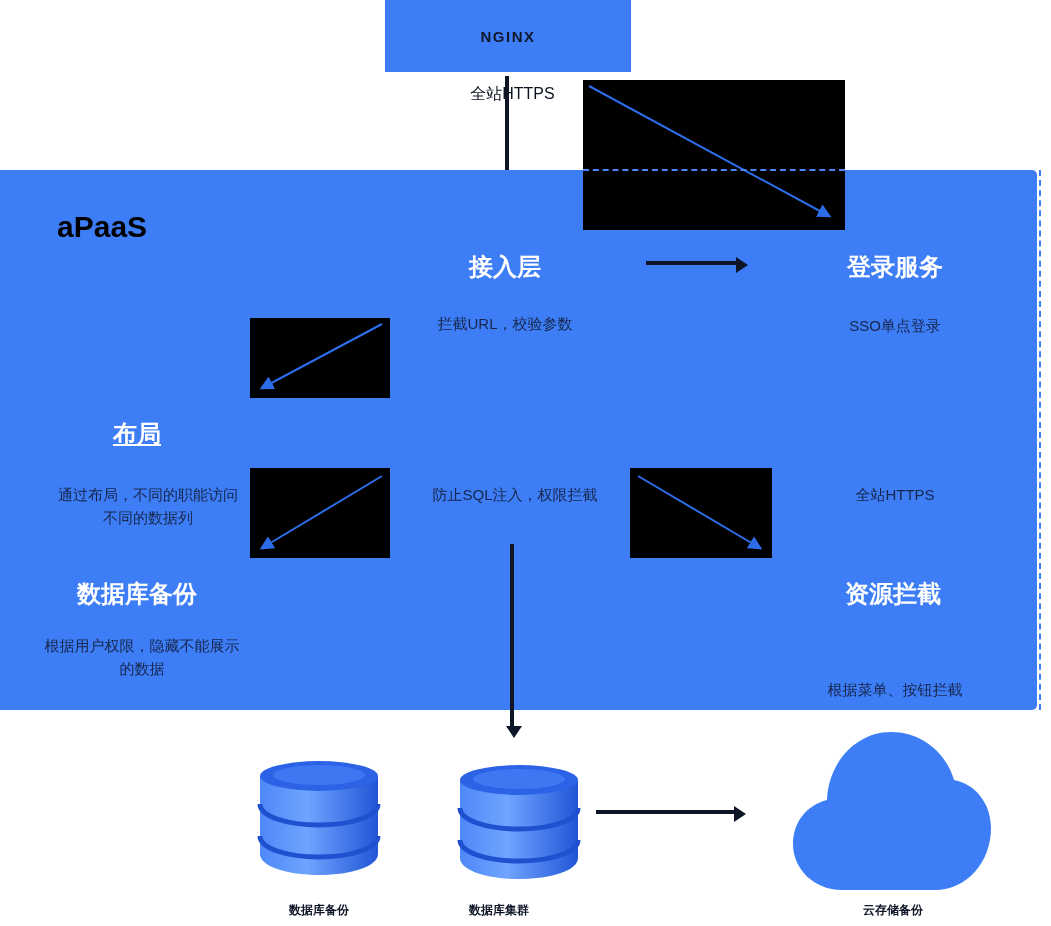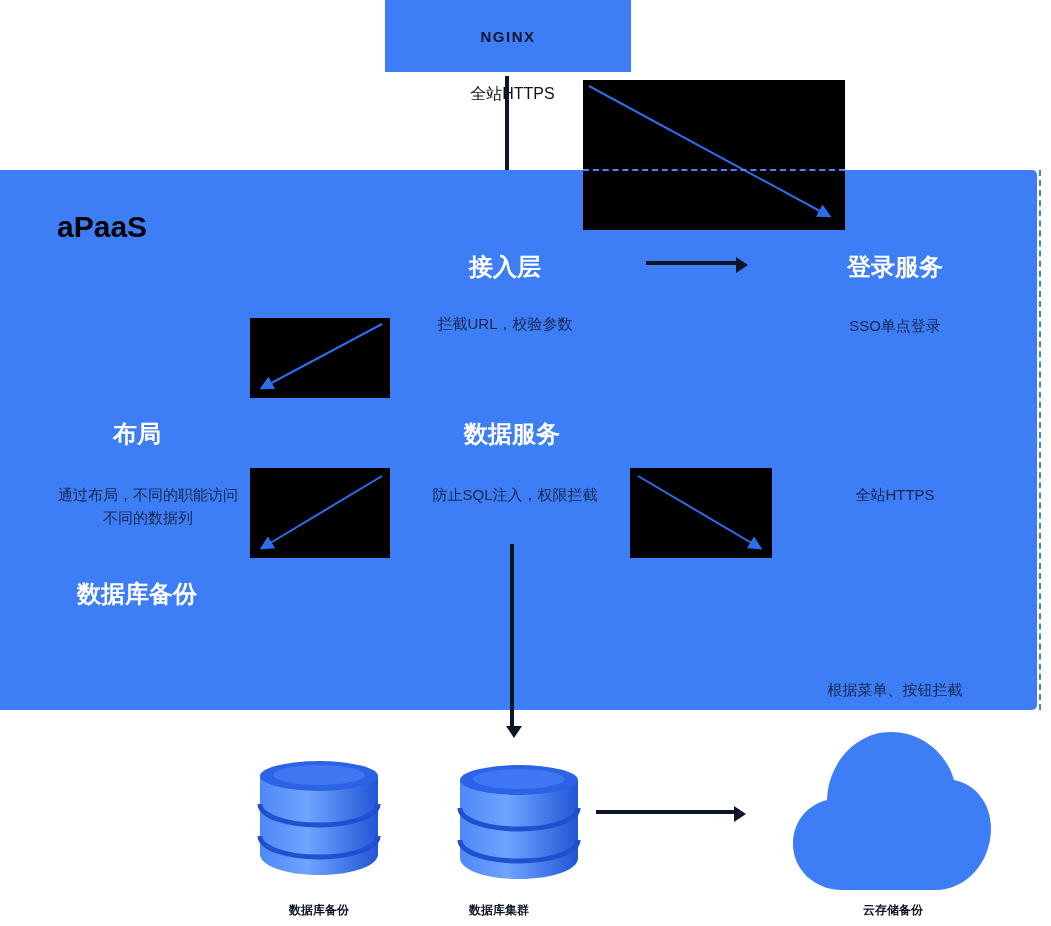--- a/index.html
+++ b/index.html
@@ -84,25 +84,24 @@
     <svg width="140" height="80" viewBox="0 0 140 80">
       <defs>
         <marker id="ahB" viewBox="0 0 10 10" refX="8" refY="5" markerWidth="7" markerHeight="7" orient="auto-start-reverse">
           <path d="M0,0 L10,5 L0,10 z" fill="#2E6DE9"></path>
         </marker>
       </defs>
       <line x1="132" y1="6" x2="12" y2="70" stroke="#2E6DE9" stroke-width="2" marker-end="url(#ahB)"></line>
     </svg>
   </div>
 
-  <div class="node-title" style="left:37px;top:419px;width:200px;">布局</div>
+  <div class="node-title" style="left:37px;top:419px;width:200px;text-decoration:underline;">布局</div>
   <div class="node-sub" style="left:8px;top:483px;width:280px;">通过布局，不同的职能访问
 不同的数据列</div>
 
-  <div class="node-title" style="left:402px;top:419px;width:220px;">数据服务</div>
   <div class="node-sub" style="left:390px;top:483px;width:250px;">防止SQL注入，权限拦截</div>
 
   <div class="node-sub" style="left:795px;top:483px;width:200px;">全站HTTPS</div>
 
   <div class="blackbox" style="left:250px;top:468px;width:140px;height:90px;">
     <svg width="140" height="90" viewBox="0 0 140 90">
       <defs>
         <marker id="ahC" viewBox="0 0 10 10" refX="8" refY="5" markerWidth="7" markerHeight="7" orient="auto-start-reverse">
           <path d="M0,0 L10,5 L0,10 z" fill="#2E6DE9"></path>
         </marker>
@@ -121,21 +120,24 @@
       <line x1="8" y1="8" x2="130" y2="80" stroke="#2E6DE9" stroke-width="2" marker-end="url(#ahD)"></line>
     </svg>
   </div>
 
   <div>
     <div class="vline" style="left:510px;top:544px;height:182px;"></div>
     <div class="vhead" style="left:506px;top:726px;"></div>
   </div>
 
   <div class="node-title" style="left:37px;top:579px;width:200px;">数据库备份</div>
+  <div class="node-sub" style="left:2px;top:634px;width:280px;">根据用户权限，隐藏不能展示
+的数据</div>
 
+  <div class="node-title" style="left:793px;top:579px;width:200px;">资源拦截</div>
   <div class="node-sub" style="left:790px;top:634px;width:210px;margin-top:44px;">根据菜单、按钮拦截</div>
 
   <div class="abs" style="left:256px;top:758px;width:126px;height:118px;">
     <svg width="126" height="118" viewBox="0 0 126 118">
       <defs>
         <linearGradient id="cg1" x1="0" y1="0" x2="1" y2="0">
           <stop offset="0" stop-color="#4E88F8"></stop>
           <stop offset="0.4" stop-color="#6FA4FF"></stop>
           <stop offset="1" stop-color="#2155D6"></stop>
         </linearGradient>

